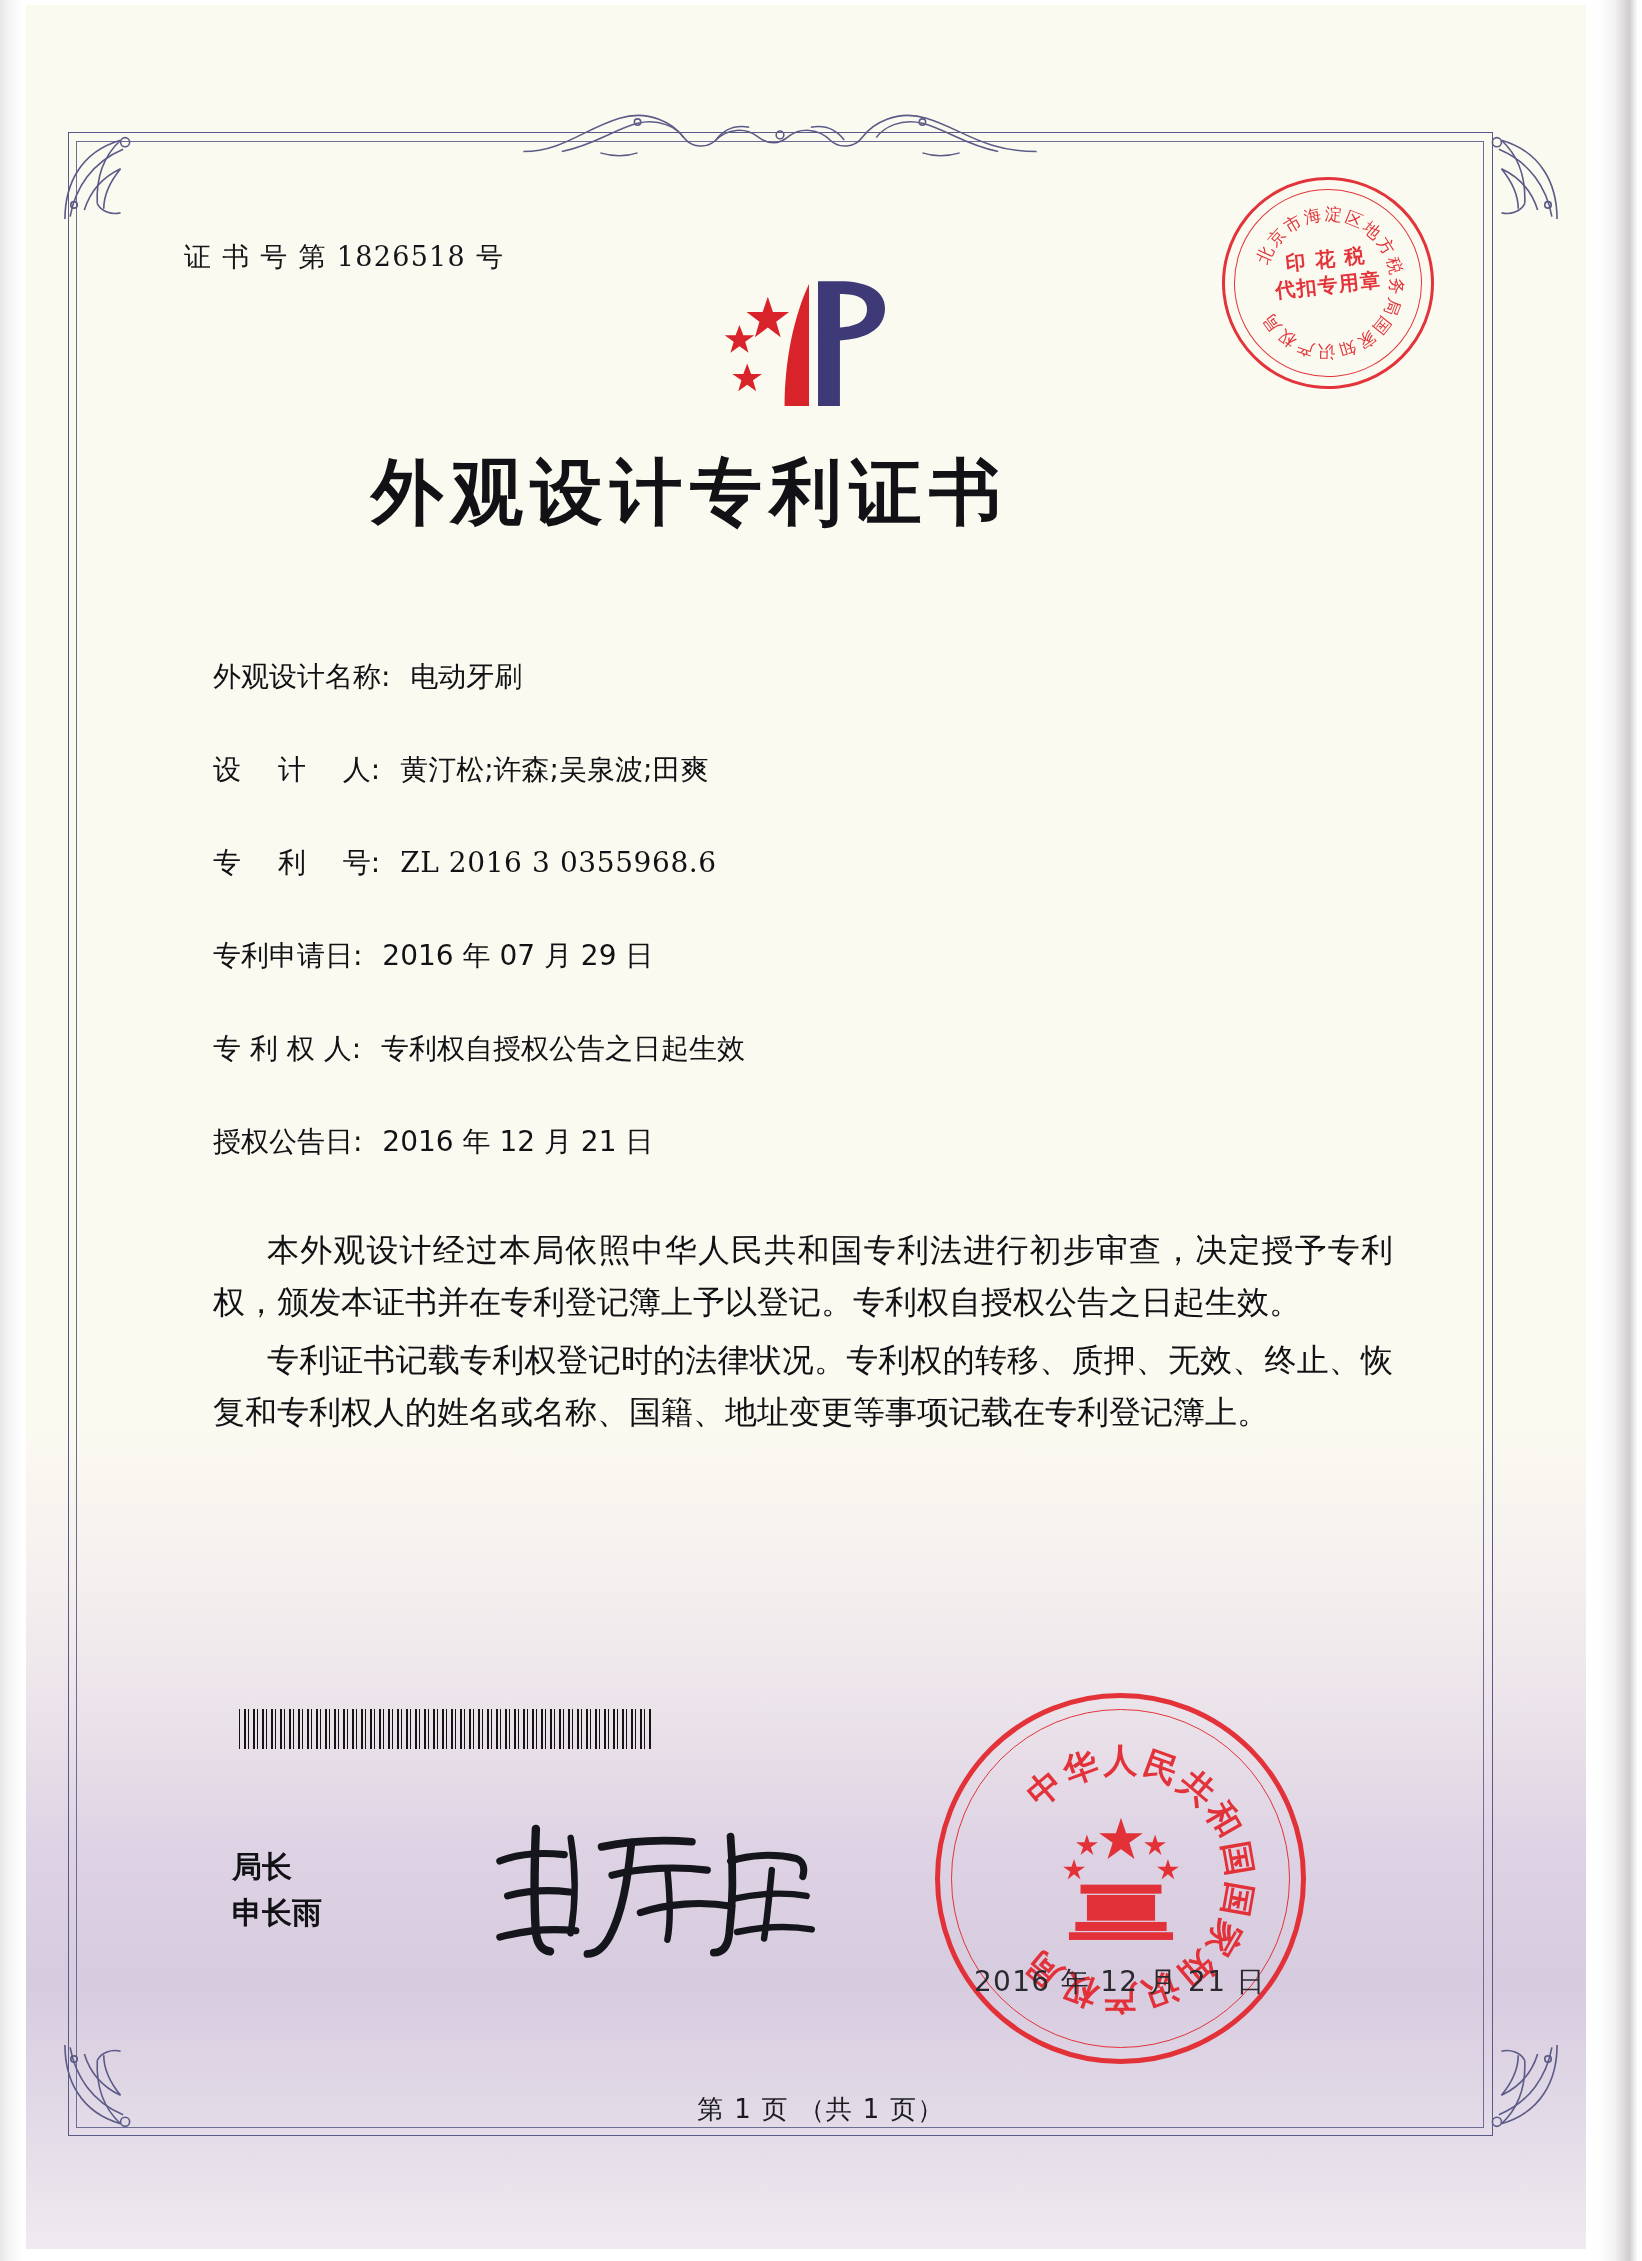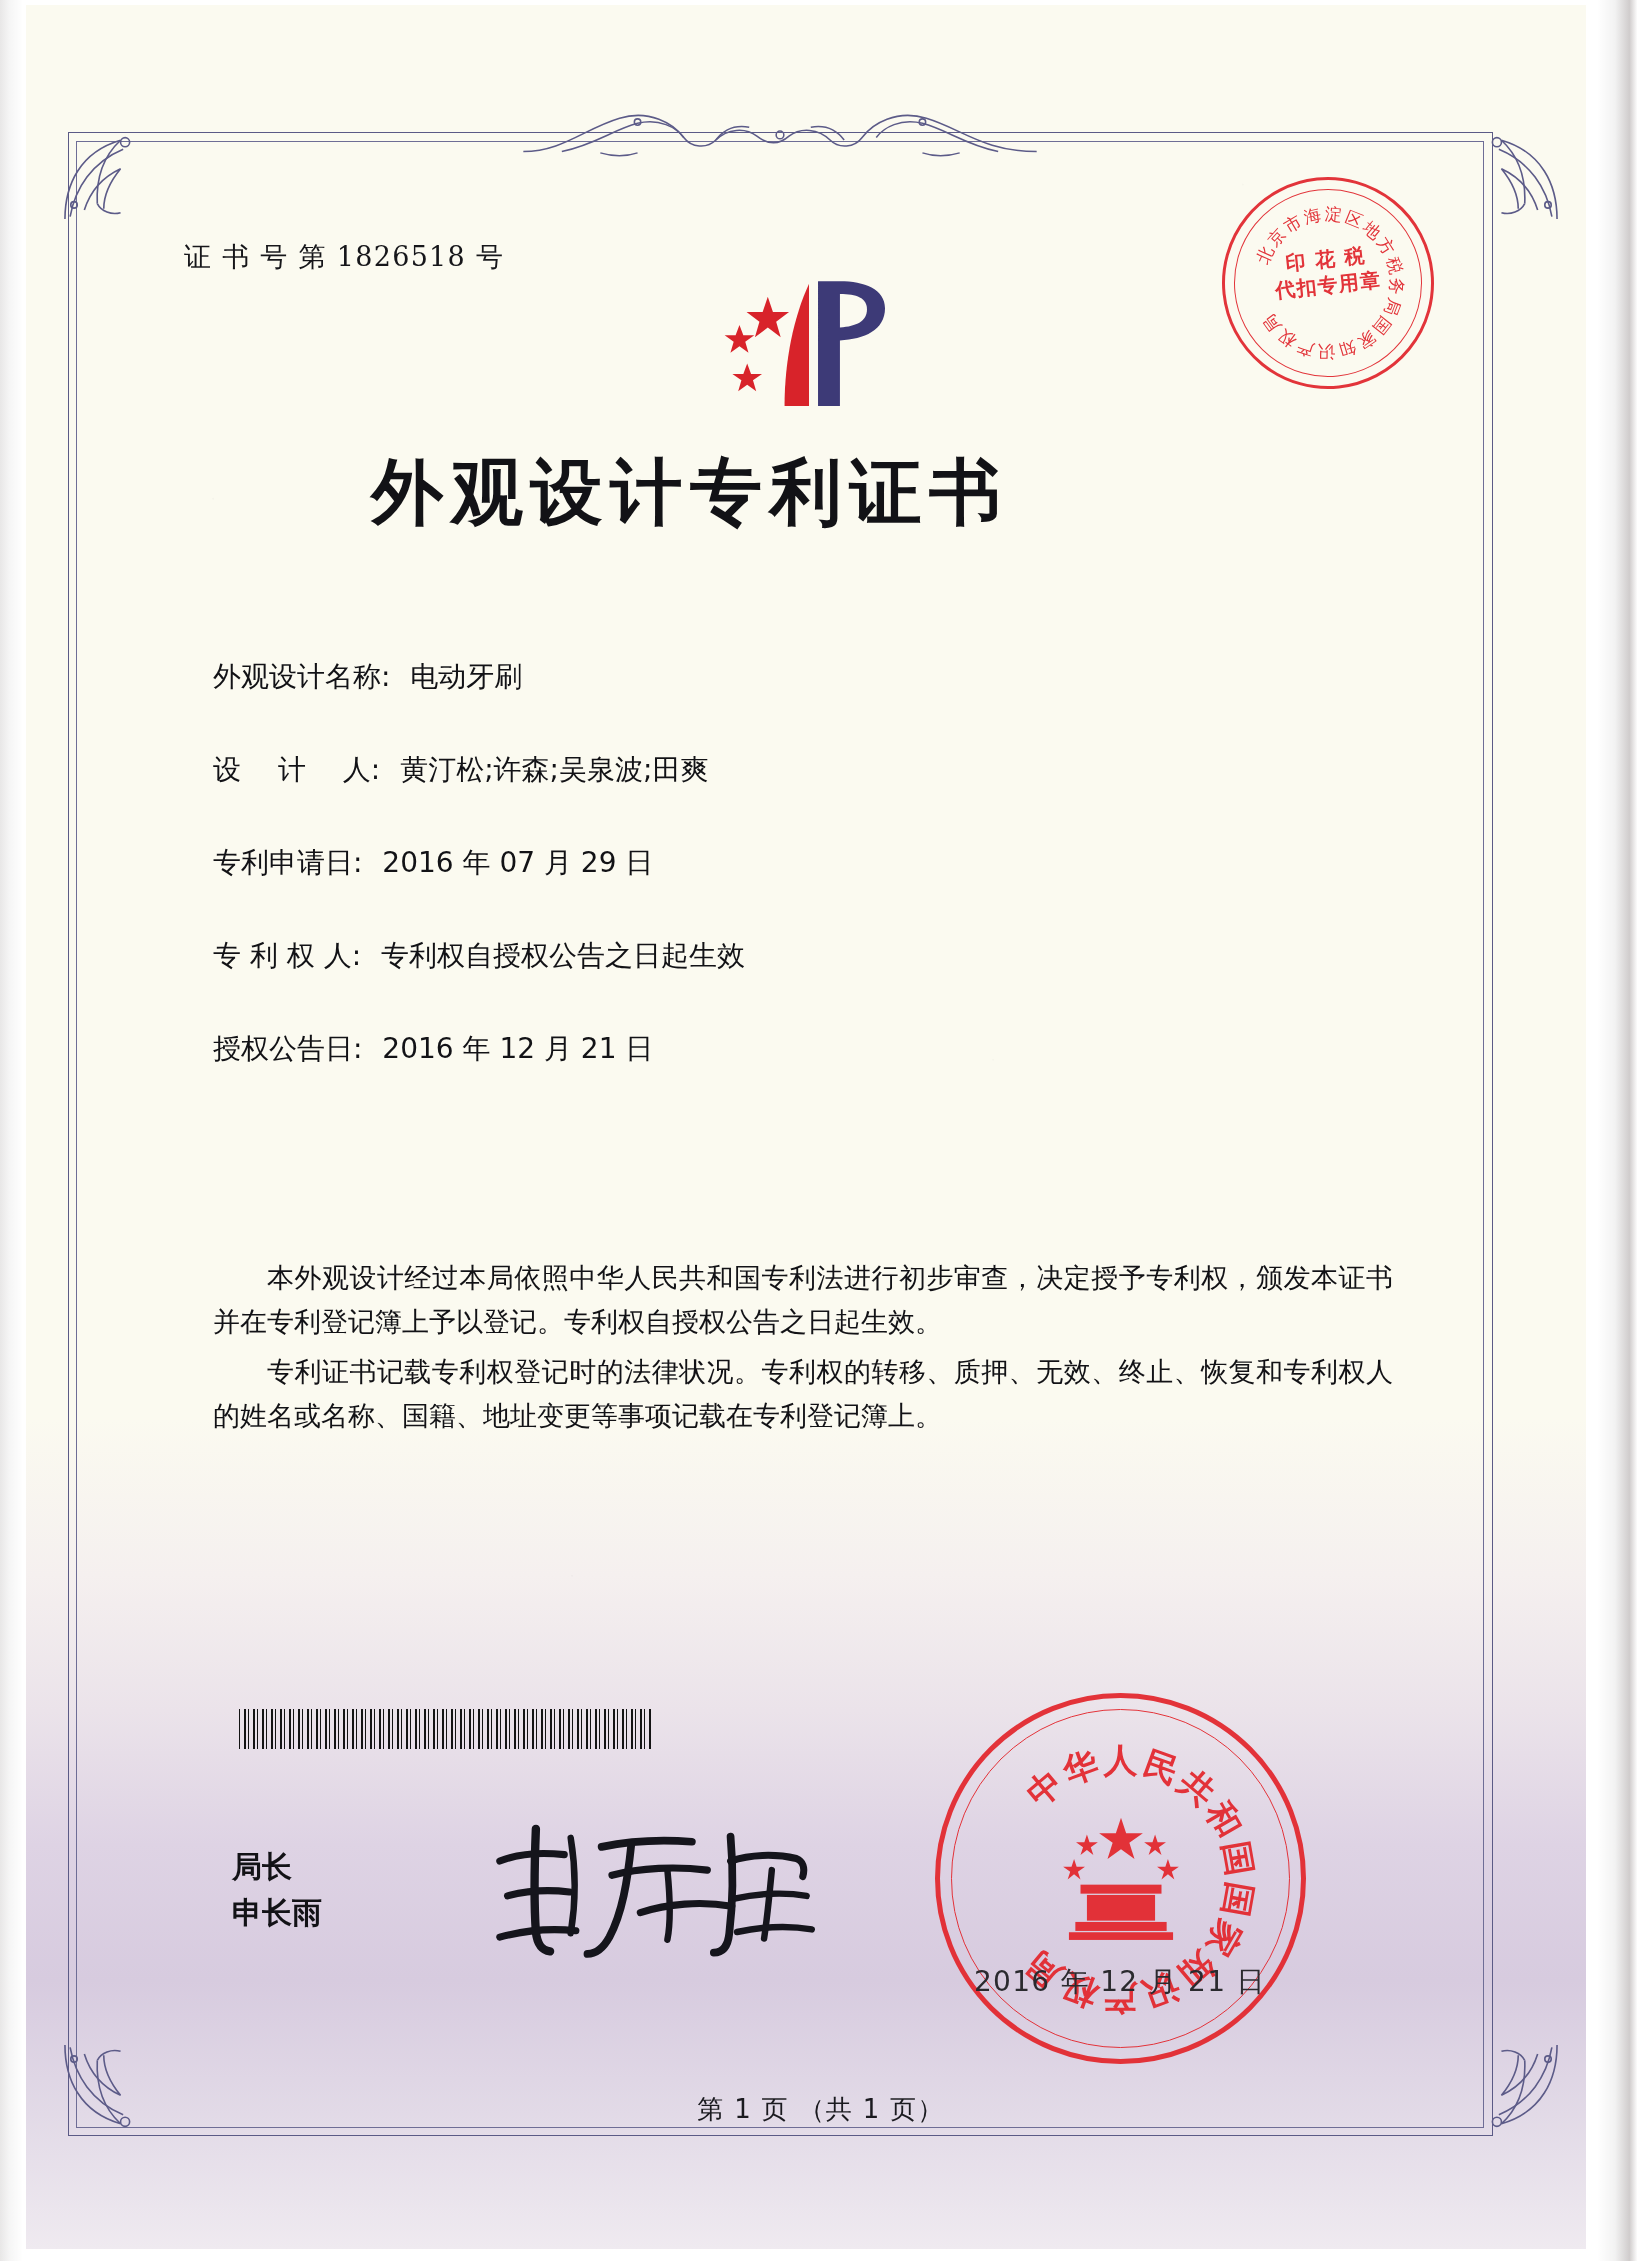--- a/index.html
+++ b/index.html
@@ -212,23 +212,23 @@
   }
   .field-value.mono {
     font-family: "DejaVu Serif", serif;
     letter-spacing: 0.6px;
   }
 
   
   .body-text {
     position: absolute;
     left: 213px;
-    top: 1256px;
+    top: 1225px;
     width: 1180px;
-    font-size: 27px;
+    font-size: 32px;
     line-height: 1.62;
     color: #121216;
     text-align: justify;
     font-family: "DejaVu Sans", "Liberation Sans", sans-serif;
   }
   .body-text p {
     margin: 0 0 6.4px 0;
     text-indent: 54px;
   }
 
@@ -445,20 +445,24 @@
   <div class="fields" id="fieldList">
       <div class="field-row">
         <span class="field-label">外观设计名称:</span>
         <span class="field-value">电动牙刷</span>
       </div>
       <div class="field-row">
         <span class="field-label">设　 计　 人:</span>
         <span class="field-value">黄汀松;许森;吴泉波;田爽</span>
       </div>
       <div class="field-row">
+        <span class="field-label">专　 利　 号:</span>
+        <span class="field-value mono">ZL 2016 3 0355968.6</span>
+      </div>
+      <div class="field-row">
         <span class="field-label">专利申请日:</span>
         <span class="field-value">2016 年 07 月 29 日</span>
       </div>
       <div class="field-row">
         <span class="field-label">专 利 权 人:</span>
         <span class="field-value">专利权自授权公告之日起生效</span>
       </div>
       <div class="field-row">
         <span class="field-label">授权公告日:</span>
         <span class="field-value">2016 年 12 月 21 日</span>

